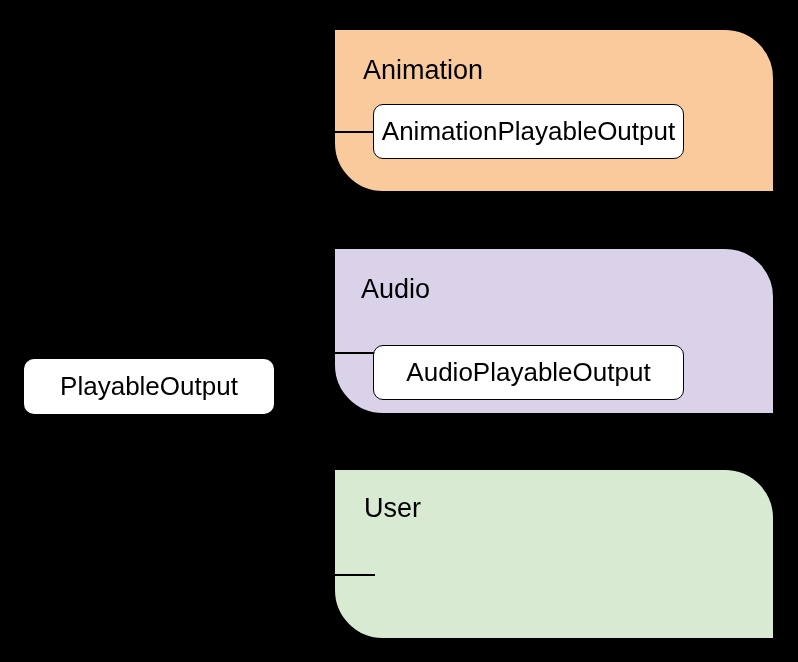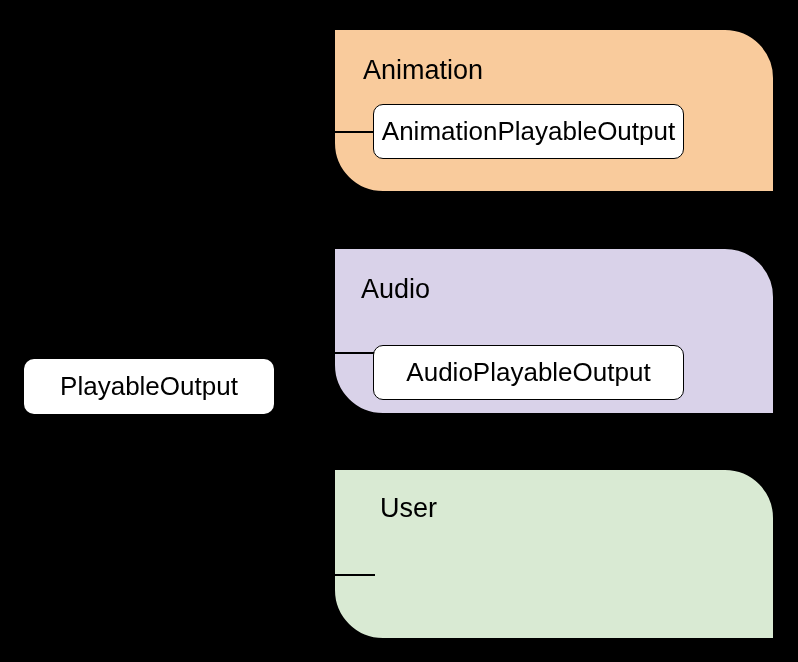--- a/index.html
+++ b/index.html
@@ -44,21 +44,21 @@
   .group-animation { top: 28px;  height: 165px; }
   .group-audio     { top: 247px; height: 168px; }
   .group-user      { top: 468px; height: 172px; }
   .group-label {
     position: absolute;
     font-size: 27px;
     white-space: nowrap;
   }
   .group-animation .group-label { left: 28px; top: 25px; }
   .group-audio     .group-label { left: 26px; top: 25px; }
-  .group-user      .group-label { left: 29px; top: 23px; margin-left: 16px; }
+  .group-user      .group-label { left: 29px; top: 23px; }
   .item-node {
     left: 38px;
     width: 311px;
     height: 55px;
     border: 1.5px solid #000000;
     box-sizing: border-box;
   }
   .group-animation .item-node { top: 74px; }
   .group-audio     .item-node { top: 76px; margin-top: 20px; }
   .group-user      .item-node { top: 77px; }

